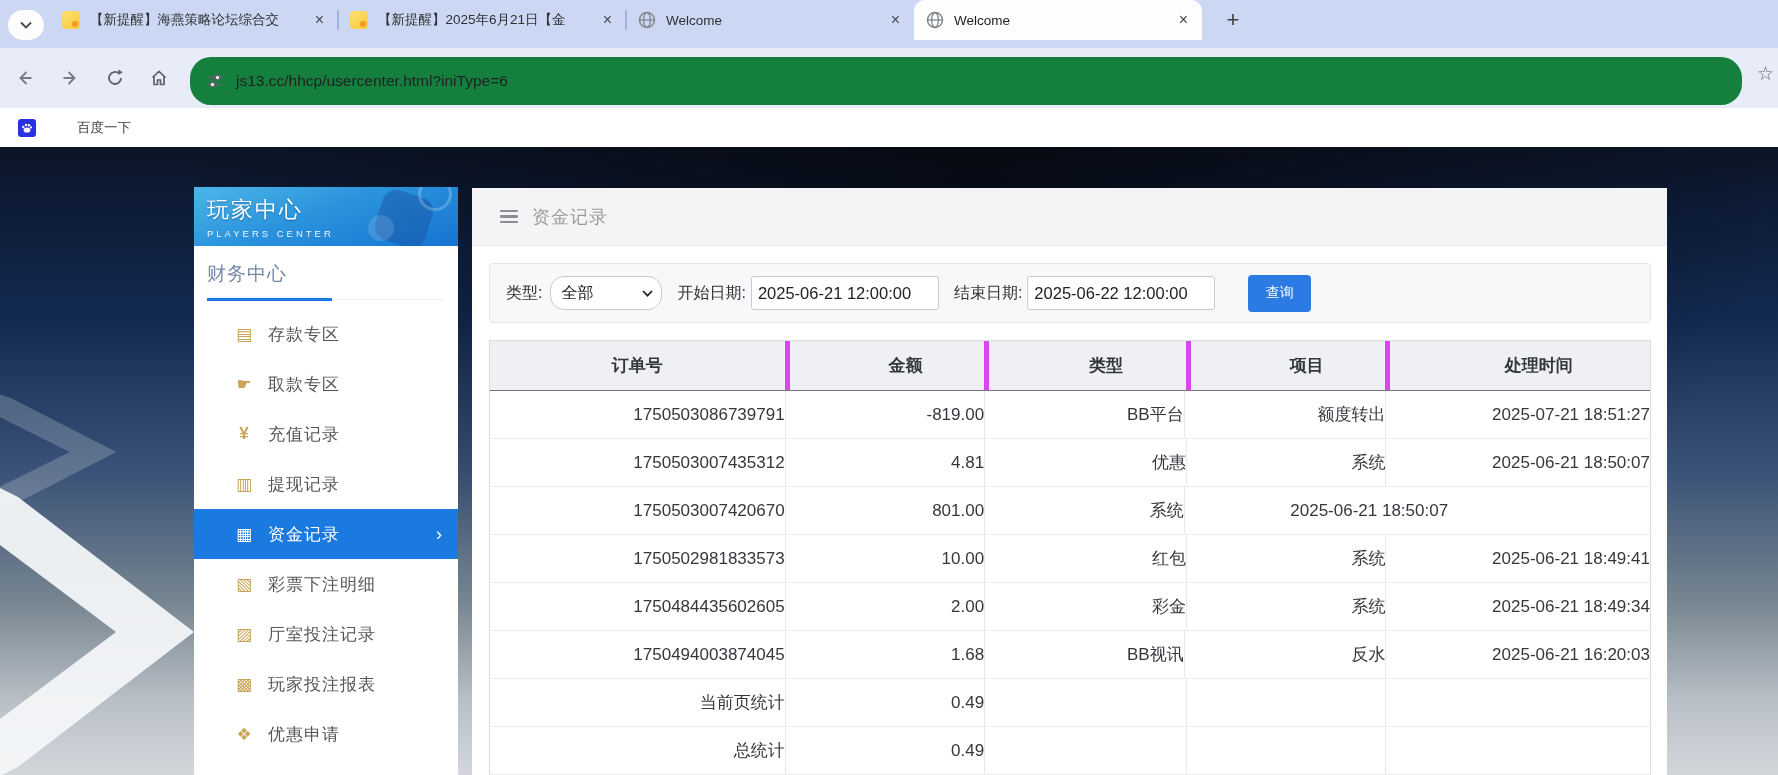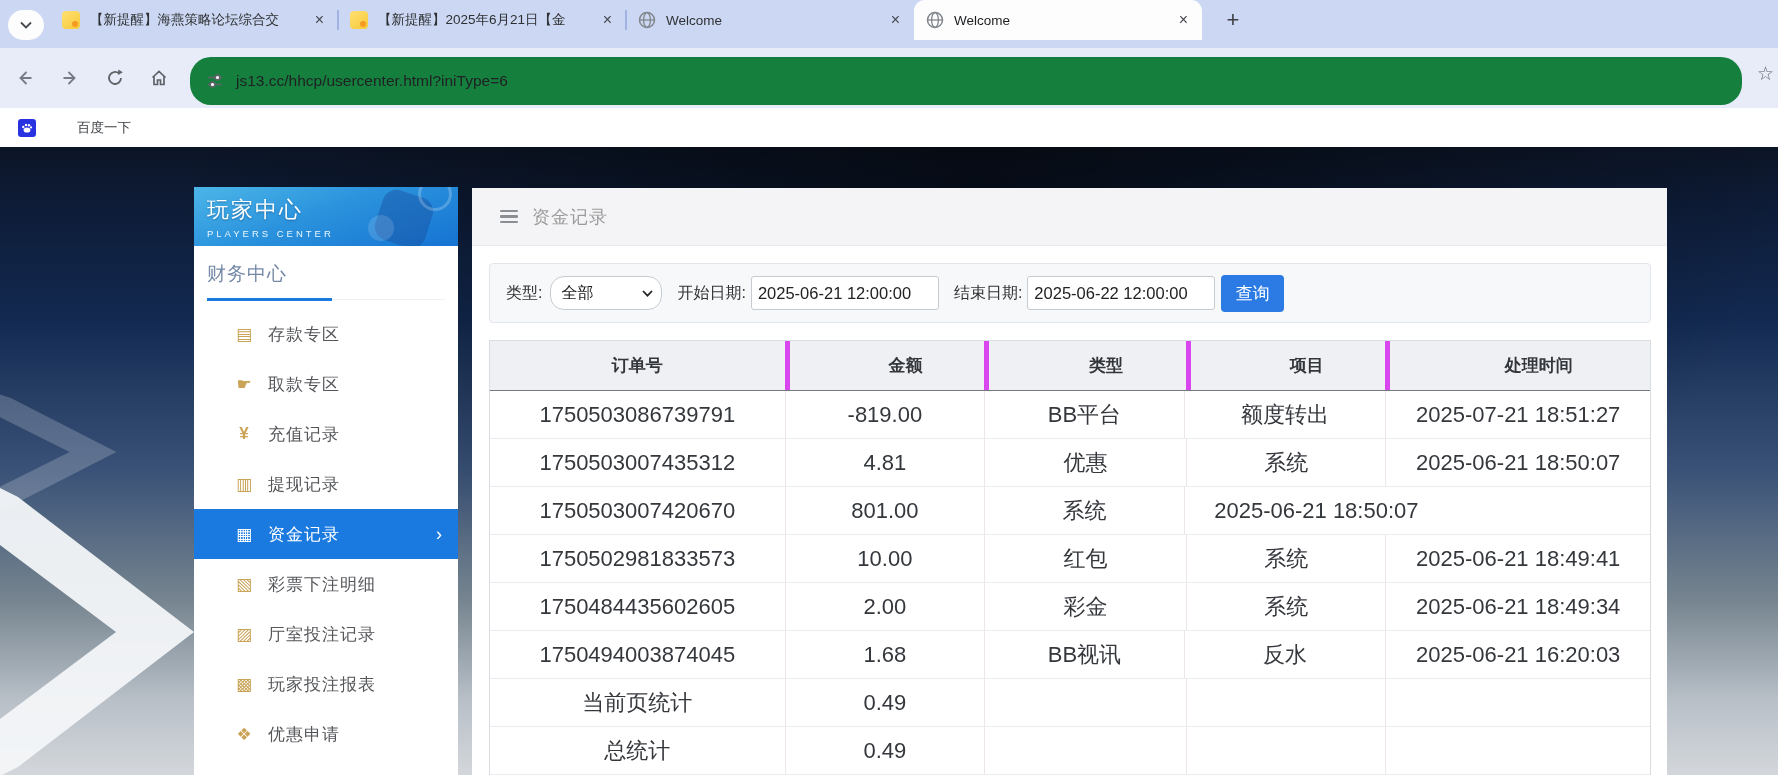--- a/index.html
+++ b/index.html
@@ -92,31 +92,31 @@
   .filter { position:absolute; left:17px; right:16px; top:75px; height:60px; background:#f7f8fa;
     border:1px solid #e2e5ea; border-radius:4px; display:flex; align-items:center; padding-left:16px; }
   .f-label { font-size:16px; color:#333; white-space:nowrap; }
   .f-select { width:112px; height:34px; margin-left:8px; background:#fff; border:1px solid #c6cbd2;
     border-radius:14px; display:flex; align-items:center; padding:0 8px 0 10px; cursor:pointer; }
   .f-select span { flex:1; font-size:16px; color:#222; }
   .f-input { height:34px; margin-left:5px; background:#fff; border:1px solid #c6cbd2; border-radius:3px;
     font-size:16.5px; color:#222; padding:0 6px; width:188px;
     font-family:"Liberation Sans","DejaVu Sans",sans-serif; }
   .f-gap { margin-left:15px; }
-  .f-btn { margin-left:6px; width:63px; height:37px; background:#2c7be5; color:#fff; border:none;
-    border-radius:4px; font-size:17px; cursor:pointer;
+  .f-btn { margin-left:33px; width:63px; height:37px; background:#2c7be5; color:#fff; border:none;
+    border-radius:4px; font-size:14px; cursor:pointer;
     font-family:"Liberation Sans","DejaVu Sans",sans-serif; }
 
   .table { position:absolute; left:17px; right:16px; top:152px; bottom:0;
     border:1px solid #d9dce1; border-bottom:none; overflow:hidden; }
   .thead { height:50px; background:#eef0f3; border-bottom:1px solid #74777c; display:flex; }
   .th { font-size:17px; font-weight:bold; color:#33363b; text-align:center; line-height:50px; }
   .th + .th { border-left:5px solid #d946ef;padding-left:37px; }
   .tr { height:48px; display:flex; border-bottom:1px solid #ebecef; background:#fff; }
-  .td { font-size:22px; color:#34373c; text-align:center; line-height:47px; white-space:nowrap; overflow:hidden; }
+  .td { font-size:17px; color:#34373c; text-align:right; line-height:47px; white-space:nowrap; overflow:hidden; }
   .td + .td { border-left:1px solid #ede5e8; }
   .c0 { width:25.4%; } .c1 { width:17.2%; } .c2 { width:17.4%; } .c3 { width:17.2%; } .c4 { width:22.8%; }
 
   svg { display:block; }
 </style>
 </head>
 <body>
 
 <div id="app">
 

